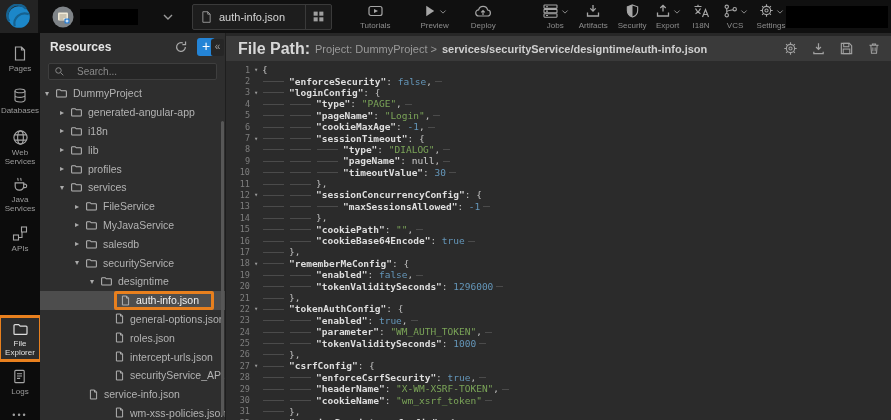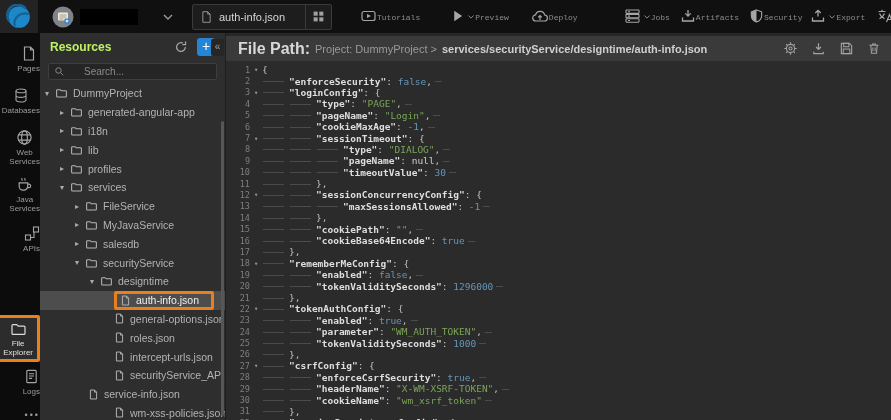--- a/index.html
+++ b/index.html
@@ -17,49 +17,49 @@
   .red-name { margin-left:6px; width:58px; height:16px; }
   .red-right { margin-left:auto; width:102px; height:22px; margin-right:3px; }
   .tb-chevron { margin-left:24px; color:#9a9a9a; flex:none; display:flex; }
   .file-tab { margin-left:18px; width:140px; height:26px; background:#1d1d1d;
     border:1px solid #3a3a3a; border-radius:2px; display:flex; align-items:center; flex:none; }
   .file-tab .ftic { margin-left:7px; color:#9f9f9f; display:flex; }
   .file-tab .ftlabel { margin-left:6px; font-size:11px; color:#d6d6d6; flex:1; }
   .file-tab .ftgrid { width:26px; height:100%; border-left:1px solid #3a3a3a;
     display:flex; align-items:center; justify-content:center; color:#9f9f9f; }
   .menu { display:flex; margin-left:28px; align-items:center; }
-  .mitem { display:flex; flex-direction:row; align-items:center; cursor:pointer;font-family:Liberation Mono, monospace; }
+  .mitem { display:flex; flex-direction:column; align-items:center; cursor:pointer; }
   .mico { height:17px; display:flex; align-items:flex-start; color:#a6a6a6; }
   .mico .chev { color:#8d8d8d; margin-left:2px; margin-top:6px; display:flex; }
   .mlabel { font-size:8px; color:#8d8d8d; margin-top:1px; white-space:nowrap; }
 
   
   .rail { position:absolute; left:0; top:33px; width:40px; bottom:0; background:#0c0c0c;
-    display:flex; flex-direction:column; align-items:flex-end; }
+    display:flex; flex-direction:column; align-items:center; }
   .ritem { display:flex; flex-direction:column; align-items:center; cursor:pointer; color:#a5a5a5; }
   .rlabel { font-size:8px; line-height:9px; color:#9c9c9c; margin-top:2px; text-align:center; }
   .ritem.annot { border:3px solid #e8801e; border-radius:2px; background:#2c2c2c;
     padding:3px 4px 2px 4px; color:#dcdcdc; }
   .ritem.annot .rlabel { color:#e0e0e0; }
   .rail-dots { color:#9c9c9c; font-size:9px; letter-spacing:2px; }
 
   
   .panel { position:absolute; left:40px; top:33px; width:185px; bottom:0;
     background:#2e2e2e; overflow:hidden; }
   .phead { height:27px; display:flex; align-items:center; padding:0 6px 0 10px; }
-  .ptitle { font-size:12px; font-weight:bold; color:#bef264; flex:1; }
+  .ptitle { font-size:12px; font-weight:bold; color:#e5e5e5; flex:1; }
   .pact { display:flex; align-items:center; }
   .refresh-btn { color:#a8a8a8; display:flex; margin-right:9px; cursor:pointer; }
   .plus-btn { width:18px; height:18px; background:#2484d6; border-radius:3px; color:#fff;
     font-size:14px; line-height:16px; text-align:center; cursor:pointer; margin-right:4px; }
   .searchbox { margin:3px 8px 4px 8px; height:17px; background:#252525;
     border:1px solid #3e3e3e; border-radius:2px; display:flex; align-items:center; }
   .searchbox .sic { color:#8a8a8a; display:flex; margin-left:5px; }
   .searchbox input { background:transparent; border:none; outline:none; color:#bdbdbd;
-    font-size:10px; margin-left:19px; width:130px; font-family:"Liberation Sans",sans-serif; }
+    font-size:10px; margin-left:12px; width:130px; font-family:"Liberation Sans",sans-serif; }
   .searchbox input::placeholder { color:#8a8a8a; }
   .tree { margin-top:4px; }
   .trow { height:18.8px; display:flex; align-items:center; white-space:nowrap;
     overflow:hidden; cursor:pointer; }
   .trow.sel { background:#4d4d4d; }
   .caret { width:10px; font-size:8px; color:#ababab; flex:none; }
   .fspacer { width:9px; flex:none; }
   .tic { display:flex; color:#b5b5b5; flex:none; margin-right:5px; }
   .tlabel { font-size:10.5px; color:#b3b3b3; }
   .trow.sel .tlabel { color:#efefef; }

